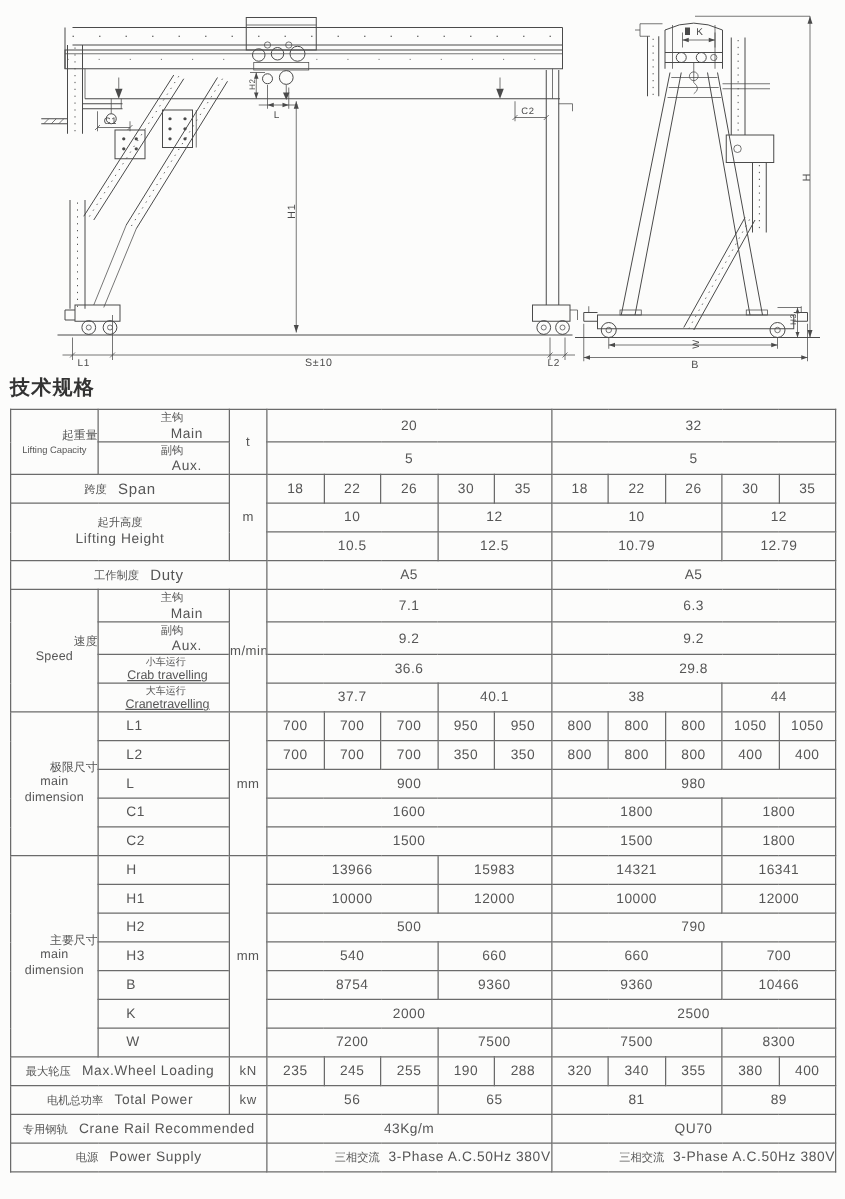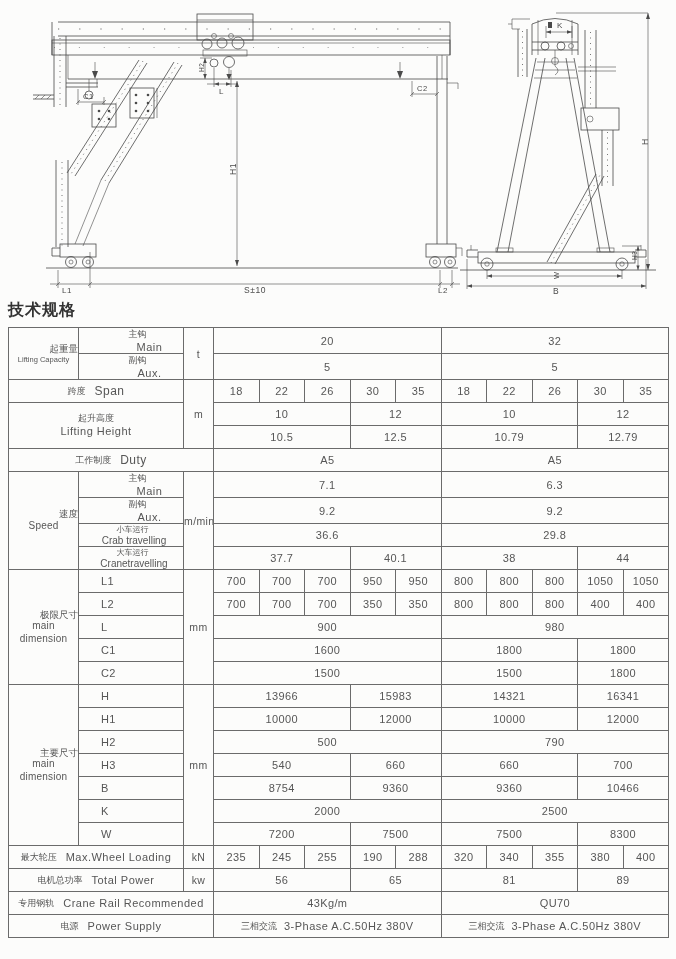--- a/index.html
+++ b/index.html
@@ -25,26 +25,26 @@
   td .zh{font-size:9px;letter-spacing:0;}
   td .en{font-size:11px;letter-spacing:.5px;}
   .gcell div{line-height:1.25;}
   .gcell .zh{font-size:9.5px;text-align:right;}
   .gcell .en2{font-size:10px;letter-spacing:.2px;}
   .gcell .ensm{font-size:7.5px;letter-spacing:0;}
   .pair{display:flex;padding-left:13px;flex-direction:column;}
   .pair .en{margin-left:24px;}
   .pair.tight{padding-left:3px;}
   .pair.tight .zh{font-size:8px;}
-  .pair.tight .en{margin-left:3px;font-size:10px;letter-spacing:0;}
+  .pair.tight .en{margin-left:3px;font-size:10px;letter-spacing:0;text-decoration:underline;}
   .ctr{display:flex;align-items:center;justify-content:center;gap:9px;}
   .sub{text-align:left;padding-left:22px;}
   .unit{font-size:10.5px;}
   .twoline{line-height:1.3;}
-  .supply{display:flex;align-items:center;justify-content:center;gap:7px;}
+  .supply{display:flex;align-items:center;justify-content:flex-end;gap:7px;}
 </style>
 </head>
 <body>
 
 <svg id="drawing" width="676" height="296" viewBox="0 0 676 296">
 
   <g>
 
     <g>
       <line x1="58" y1="22" x2="450" y2="22"></line>

